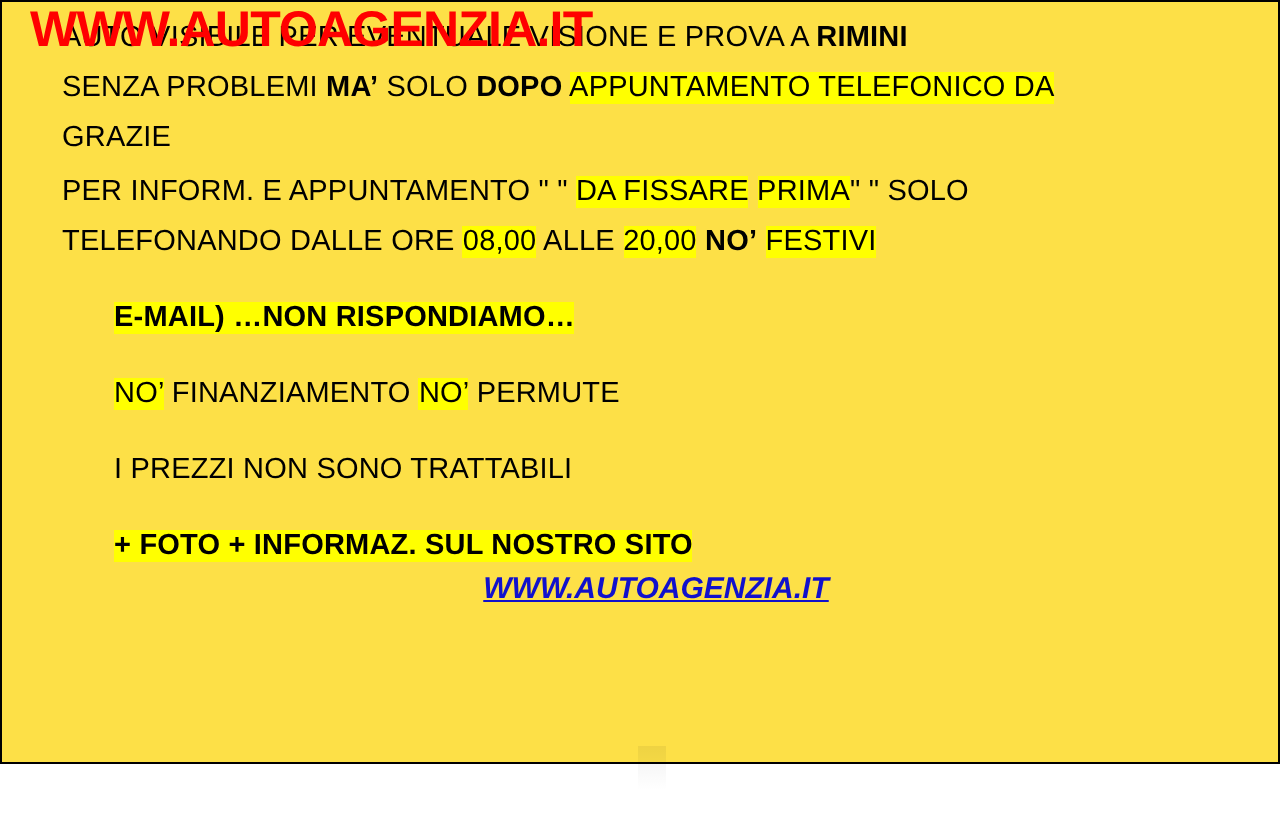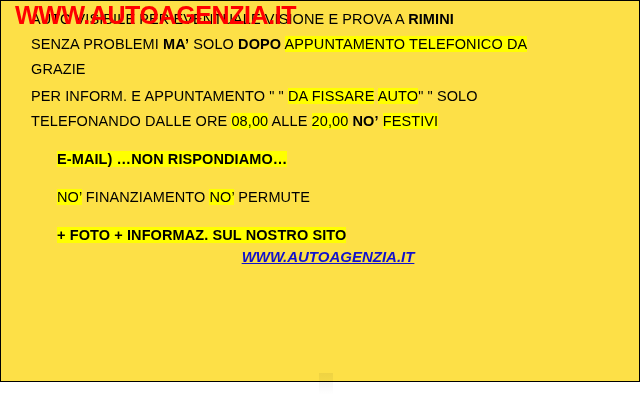--- a/index.html
+++ b/index.html
@@ -76,24 +76,25 @@
 </style>
 </head>
 <body>
 
 <div class="page">
 
   <div class="content">
     <div class="line"><span>AUTO VISIBILE PER EVENTUALE VISIONE E PROVA A </span><span class="b">RIMINI</span></div>
     <div class="line"><span>SENZA PROBLEMI </span><span class="b">MA’</span><span> SOLO </span><span class="b">DOPO</span><span> </span><span class="hl">APPUNTAMENTO TELEFONICO DA</span></div>
     <div class="line"><span>GRAZIE</span></div>
-    <div class="line gap-sm"><span>PER INFORM. E APPUNTAMENTO " " </span><span class="hl">DA FISSARE</span><span> </span><span class="hl">AUTO</span><span>" " SOLO</span></div>
+    <div class="line gap-sm"><span>PER INFORM. E APPUNTAMENTO " " </span><span class="hl">DA FISSARE</span><span> </span><span class="hl">PRIMA</span><span>" " SOLO</span></div>
     <div class="line"><span>TELEFONANDO DALLE ORE </span><span class="hl">08,00</span><span> ALLE </span><span class="hl">20,00</span><span>  </span><span class="b">NO’</span><span> </span><span class="hl">FESTIVI</span></div>
     <div class="line gap-lg"><span class="hl b">E-MAIL) …NON RISPONDIAMO…</span></div>
     <div class="line gap-lg"><span class="hl">NO’</span><span> FINANZIAMENTO </span><span class="hl">NO’</span><span> PERMUTE</span></div>
+    <div class="line gap-lg"><span>I PREZZI NON SONO TRATTABILI</span></div>
     <div class="line gap-lg"><span class="hl b">+ FOTO + INFORMAZ. SUL NOSTRO SITO</span></div>
 
     <div class="sitelink-wrap">
       <a class="sitelink" href="#">WWW.AUTOAGENZIA.IT</a>
     </div>
   </div>
 
   <div class="watermark">WWW.AUTOAGENZIA.IT</div>
   <div class="faint"></div>
 </div>

